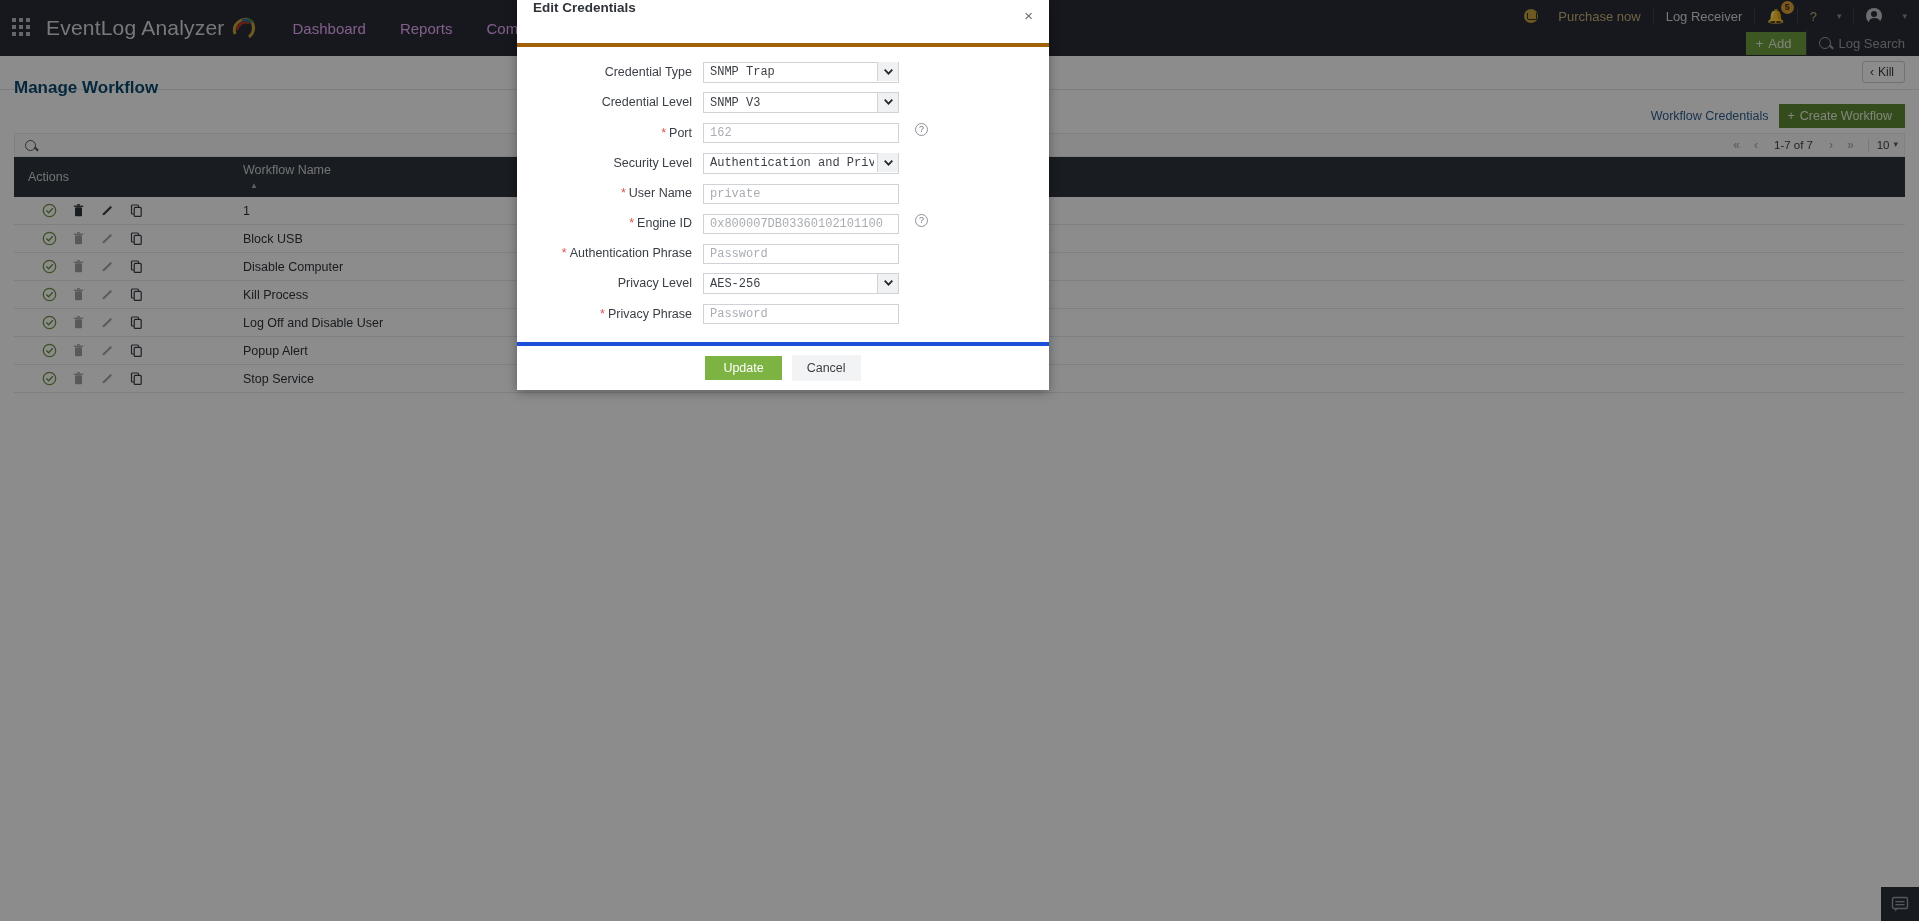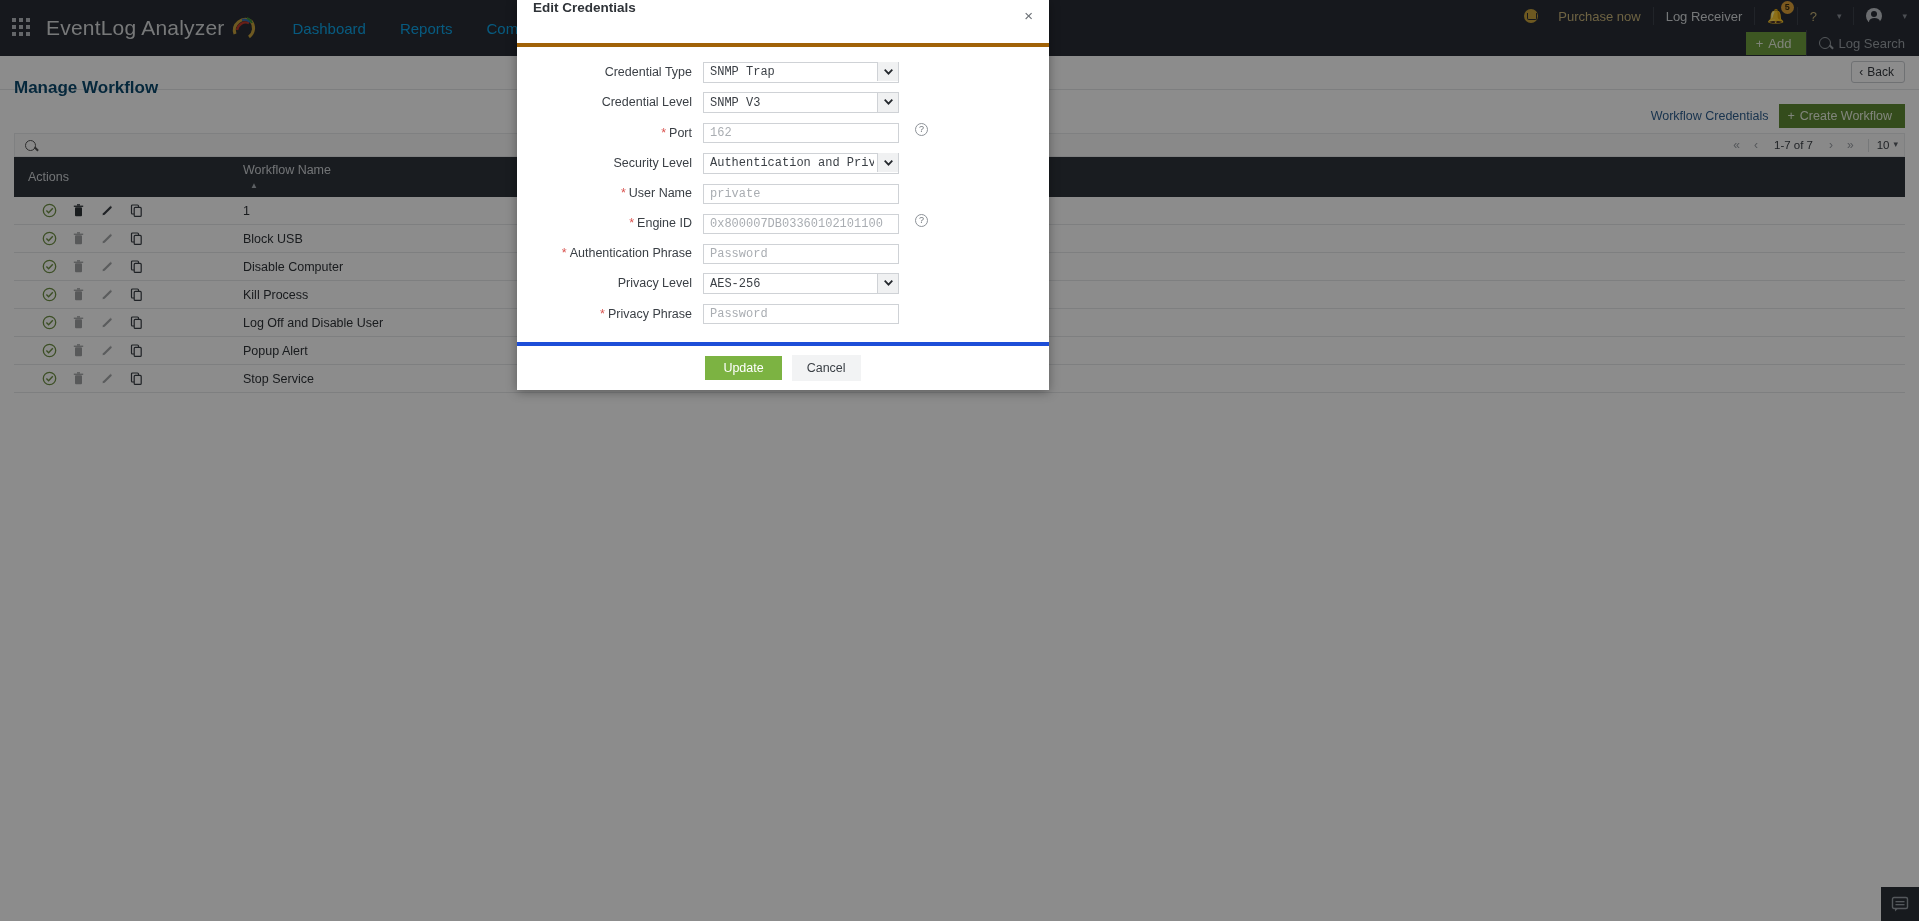--- a/index.html
+++ b/index.html
@@ -21,21 +21,21 @@
   }
   .grid-icon { width: 20px; height: 20px; margin: 0 14px 0 12px;
       display: grid; grid-template-columns: repeat(3,4px); grid-template-rows: repeat(3,4px);
       gap: 3px; }
   .grid-icon i { background: #b6bac0; display:block; width:4px; height:4px; }
   .brand { display:flex; align-items:center; gap:2px; }
   .brand-text { color:#d9dbdd; font-size:21px; letter-spacing:.2px; }
   .brand-mark { position:relative; width:28px; height:28px; margin-left:2px; }
   .brand-mark svg { position:absolute; left:0; top:0; }
   .navitems { display:flex; align-items:center; margin-left:36px; gap:34px; }
-  .navitem { color:#0ea5e9; font-size:15px; cursor:pointer; white-space:nowrap; }
+  .navitem { color:#f0abfc; font-size:15px; cursor:pointer; white-space:nowrap; }
   .nav-right { position:absolute; right:0; top:0; height:56px; display:flex;
       align-items:flex-start; }
   .nav-right-top { display:flex; align-items:center; height:28px; gap:0; padding-top:4px;}
   .nr-item { color:#c9b47a; font-size:13px; padding:0 12px; display:flex;
       align-items:center; gap:20px; border-right:1px solid #3c424b; height:18px; cursor:pointer;}
   .nr-item:last-child { border-right:none; }
   .nr-white { color:#d6d9dc; }
   .cart { width:14px; height:14px; border-radius:50%; background:#c9a23d;
       display:inline-block; position:relative; }
   .cart:after{content:"";position:absolute;left:3px;top:4px;width:8px;height:6px;
@@ -228,21 +228,21 @@
           <span>Log Search</span>
         </div>
       </div>
     </div>
   </div>
 
   <div class="pagehead">
     <div class="pagetitle">Manage Workflow</div>
     <div class="backbtn">
       <span>‹</span>
-      <span>Back</span>
+      <span>Kill</span>
     </div>
   </div>
 
   <div class="toolrow">
     <span class="link-wfcred">Workflow Credentials</span>
     <div class="btn-createwf">
       <span>+</span>
       <span>Create Workflow</span>
     </div>
   </div>

